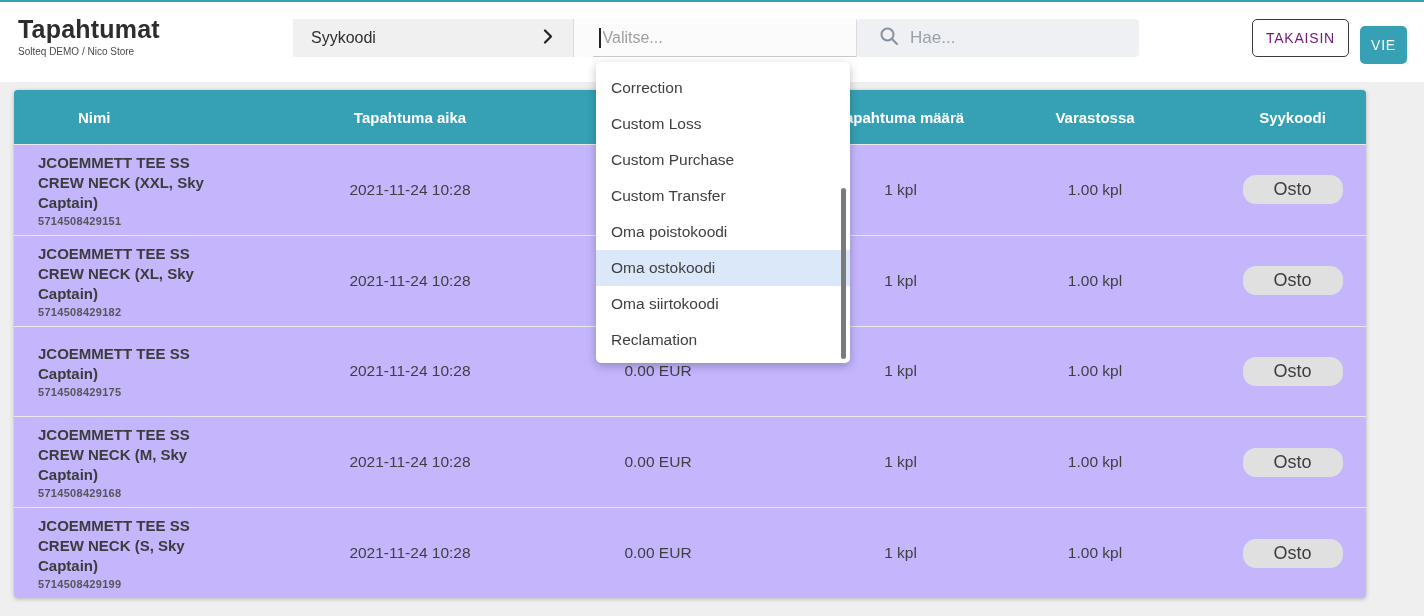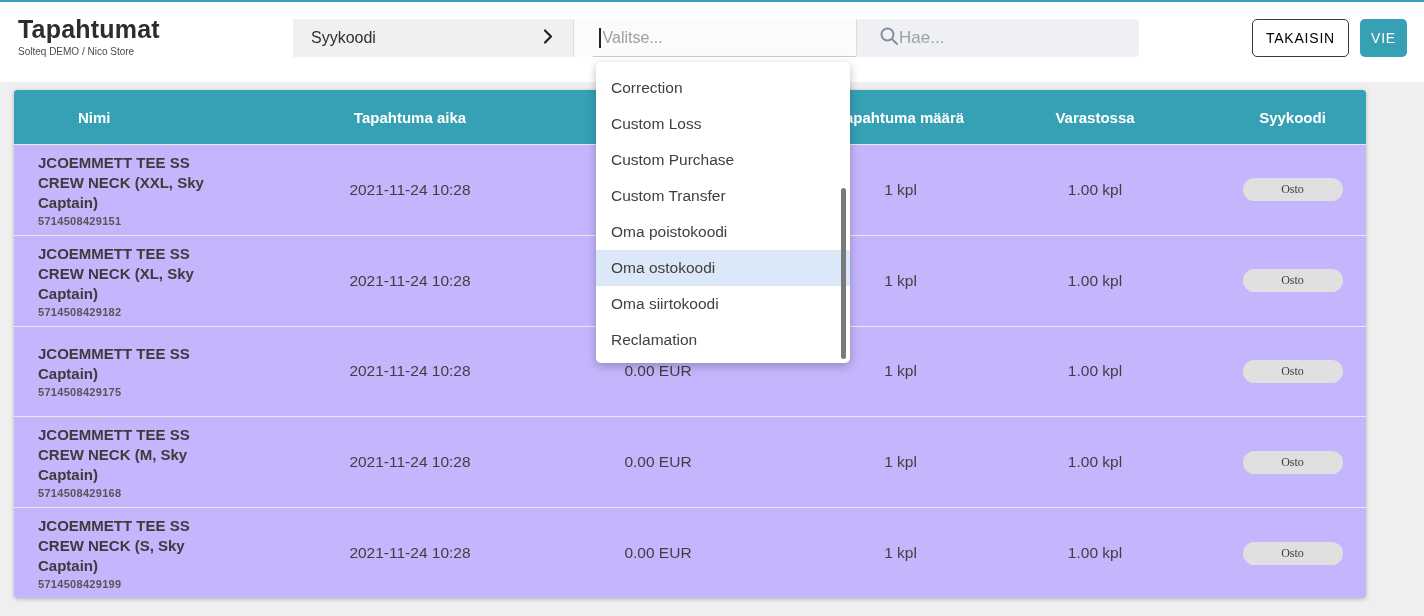--- a/index.html
+++ b/index.html
@@ -36,52 +36,52 @@
   }
   .selectbox::after{content:"";position:absolute;left:19px;right:0;bottom:0;height:1px;background:#c9c9c9;}
   .caret{width:1.5px;height:20px;background:#222;flex:0 0 auto;}
   .selectbox input{
     border:none;outline:none;background:transparent;font-family:inherit;
     font-size:16px;color:#1d4ed8;width:220px;margin-left:2px;padding:0;
   }
   .selectbox input::placeholder{color:#9e9e9e;}
   .searchbox{
     width:282px;background:#eef0f3;border-radius:4px;display:flex;align-items:center;
-    padding-left:22px;
+    padding-left:22px;gap:11px;
   }
   .searchbox input{
     border:none;outline:none;background:transparent;font-family:inherit;
     font-size:17px;color:#444;width:210px;padding:0;
   }
   .searchbox input::placeholder{color:#99a1aa;}
   .actions{position:absolute;right:17px;top:17px;display:flex;gap:11px;}
   .btn{height:38px;border-radius:5px;font-family:inherit;font-size:14px;letter-spacing:.8px;cursor:pointer;display:flex;align-items:center;}
-  .btn-back{background:#fff;border:1.5px solid #3a3a3a;color:#000000;padding:0 13px;}
-  .btn-vie{background:var(--accent);border:none;color:#fff;padding:9px 11px;}
+  .btn-back{background:#fff;border:1.5px solid #3a3a3a;color:#701a75;padding:0 13px;}
+  .btn-vie{background:var(--accent);border:none;color:#fff;padding:9px 11px;margin-top:7px;}
 
   
   .card{
     position:absolute;left:14px;top:90px;width:1352px;height:508px;background:#c4b5fd;
     border-radius:4px;box-shadow:0 1px 4px rgba(0,0,0,.25);overflow:hidden;
   }
   .thead,.trow{display:grid;grid-template-columns:306px 180px 316px 169px 220px 205px;align-items:center;}
   .thead{height:54px;background:var(--accent);color:#fff;font-size:15px;font-weight:700;}
   .th{text-align:center;}
   .th.first{text-align:left;padding-left:64px;}
   .th.last{padding-right:30px;}
   .trow{height:90.8px;border-top:1px solid #e9e9e9;font-size:15.5px;color:#3f3f3f;}
   .cell{text-align:center;}
   .cell.name{text-align:left;padding-left:24px;font-weight:bold;}
   .pname{font-size:15px;line-height:20px;color:#3c3c3c;}
   .nl{display:block;}
   .pcode{font-size:11px;color:#565656;margin-top:2px;letter-spacing:.3px;}
   .cell.reason{padding-right:30px;}
   .badge{
     display:inline-block;background:var(--badge_bg);border-radius:13px;
-    width:100px;padding:4px 0;font-size:12px;color:#3d3d3d;text-align:center;font-family:Liberation Serif, serif;
+    width:100px;padding:4px 0;font-size:18px;color:#3d3d3d;text-align:center;
   }
 
   
   .dropdown{
     position:absolute;left:588px;top:62px;width:254px;height:301px;background:#fff;
     border-radius:5px;box-shadow:0 3px 10px rgba(0,0,0,.25);padding-top:8px;z-index:10;overflow:hidden;margin-left:8px;
   }
   .dd-item{height:36px;display:flex;align-items:center;padding-left:15px;font-size:15.5px;color:#3f3f3f;cursor:pointer;}
   .dd-item.selected{background:var(--dropdown_highlight);}
   .dd-scroll{position:absolute;right:4px;top:126px;width:5px;height:171px;background:#7a7a7a;border-radius:3px;}

